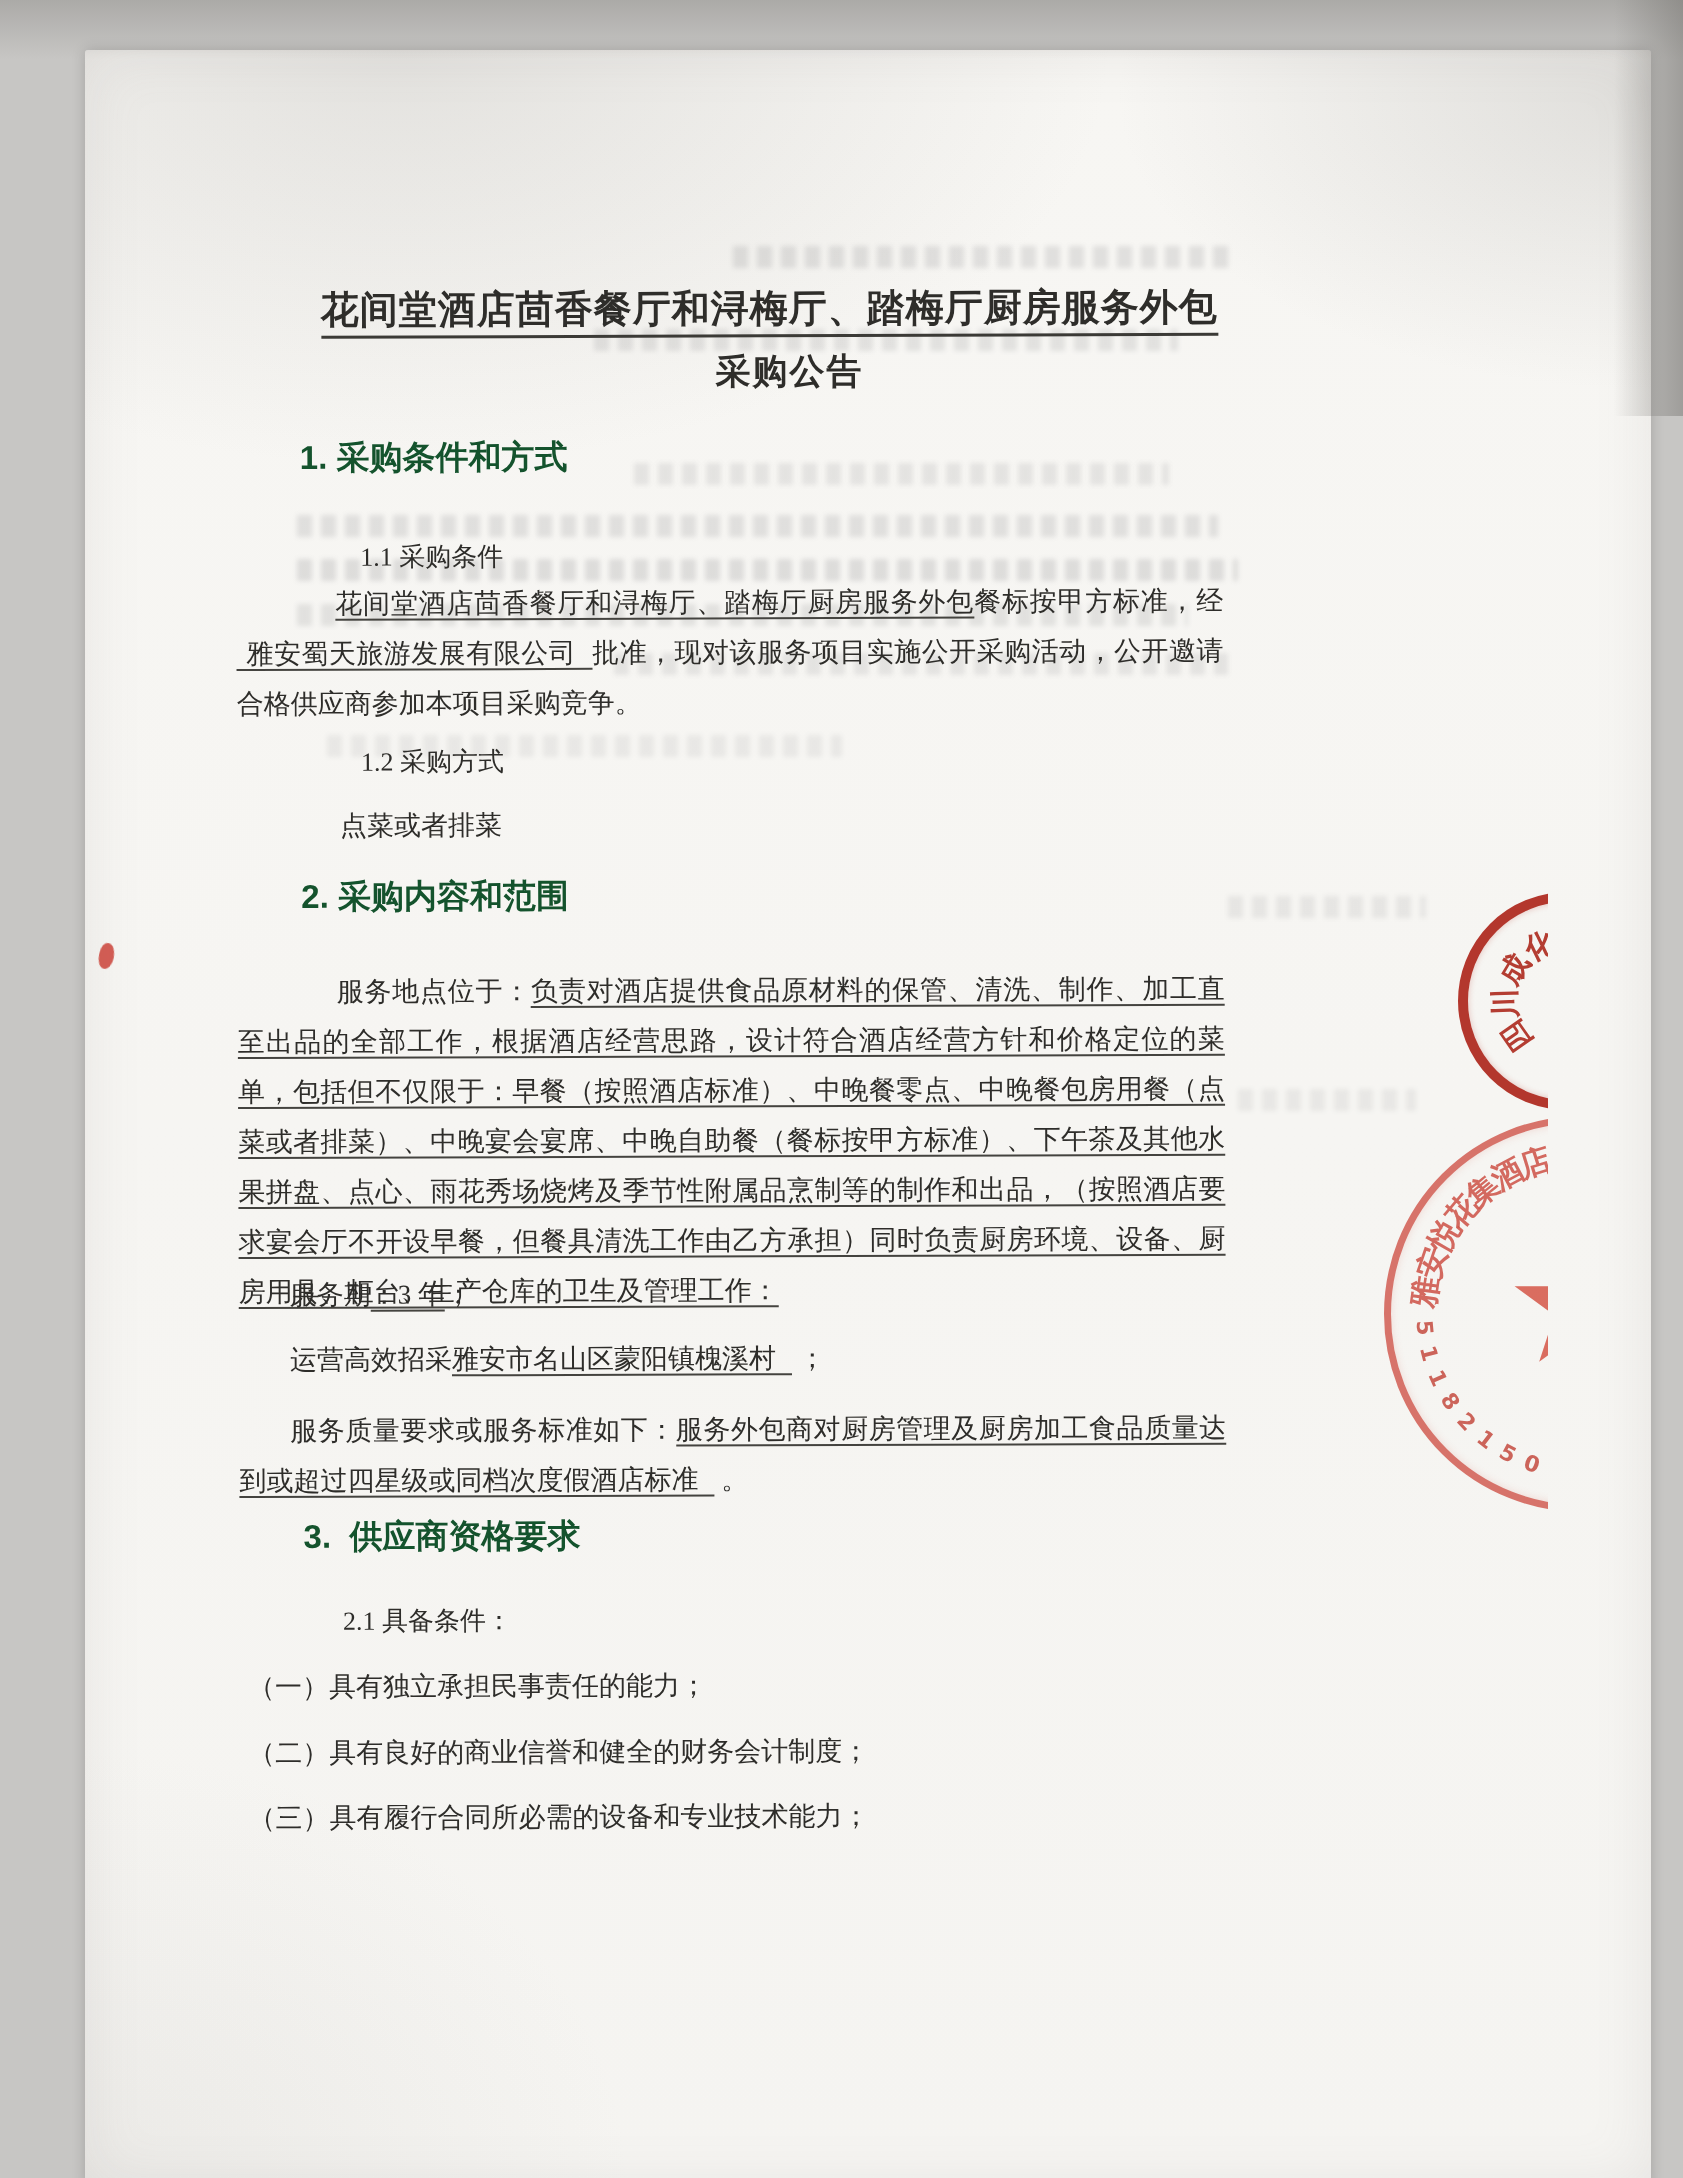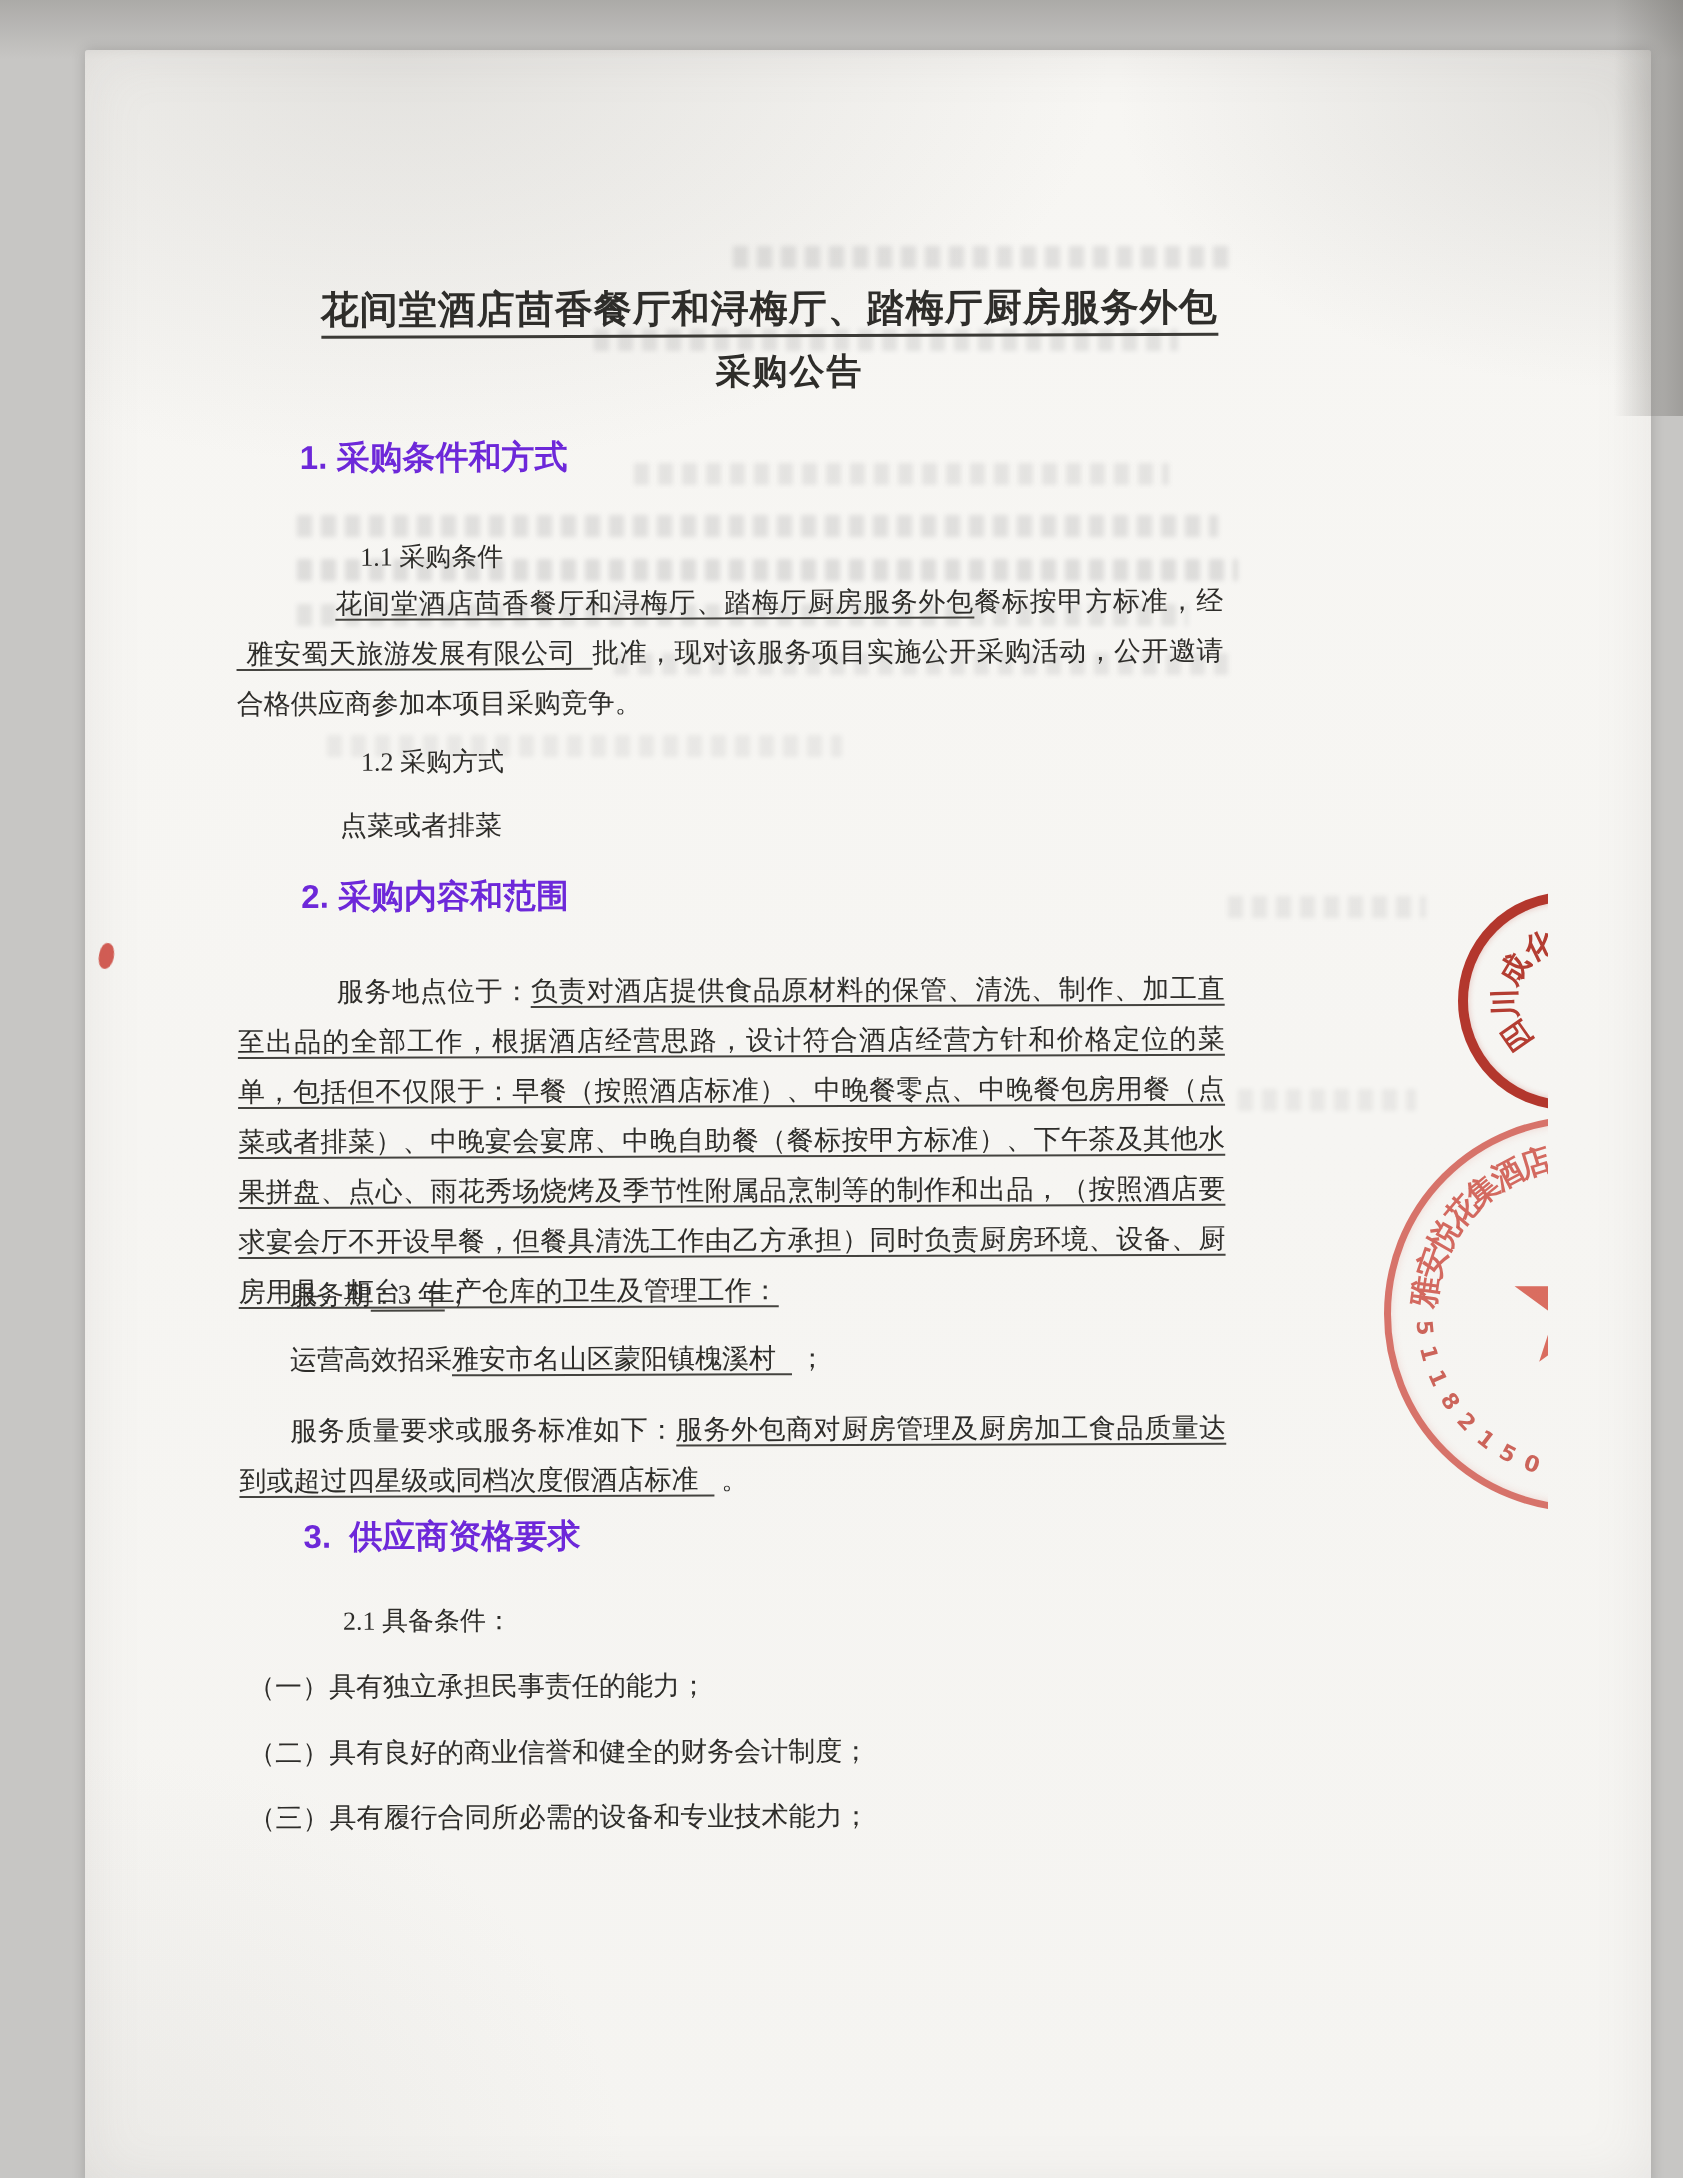--- a/index.html
+++ b/index.html
@@ -35,21 +35,21 @@
 
   .content{position:absolute;inset:0;transform:rotate(-0.2deg);color:#2e2d2a;}
 
   .title1{position:absolute;left:178px;top:283px;width:1188px;text-align:center;
     font-size:38px;font-weight:700;letter-spacing:1px;}
   .title1 .tl{border-bottom:3px solid #3b3a36;padding-bottom:5px;}
   .title2{position:absolute;left:198px;top:348px;width:1188px;text-align:center;
     font-size:35px;font-weight:600;letter-spacing:2px;}
 
   .h{position:absolute;left:302px;font-size:33px;font-weight:700;
-    font-family:"Liberation Sans","DejaVu Sans",sans-serif;color:#6d28d9;white-space:pre-wrap;}
+    font-family:"Liberation Sans","DejaVu Sans",sans-serif;color:#14532d;white-space:pre-wrap;}
   .sub{position:absolute;font-size:26px;white-space:pre-wrap;}
 
   .para{position:absolute;left:238px;width:987px;font-size:27px;line-height:50px;
     text-align:justify;color:#2e2d2a;}
   .ind3{text-indent:99px;}
   .line{position:absolute;font-size:27px;white-space:pre-wrap;}
   .u{border-bottom:2px solid #44433f;}
   .u-pad{padding-right:16px;}
 
   

